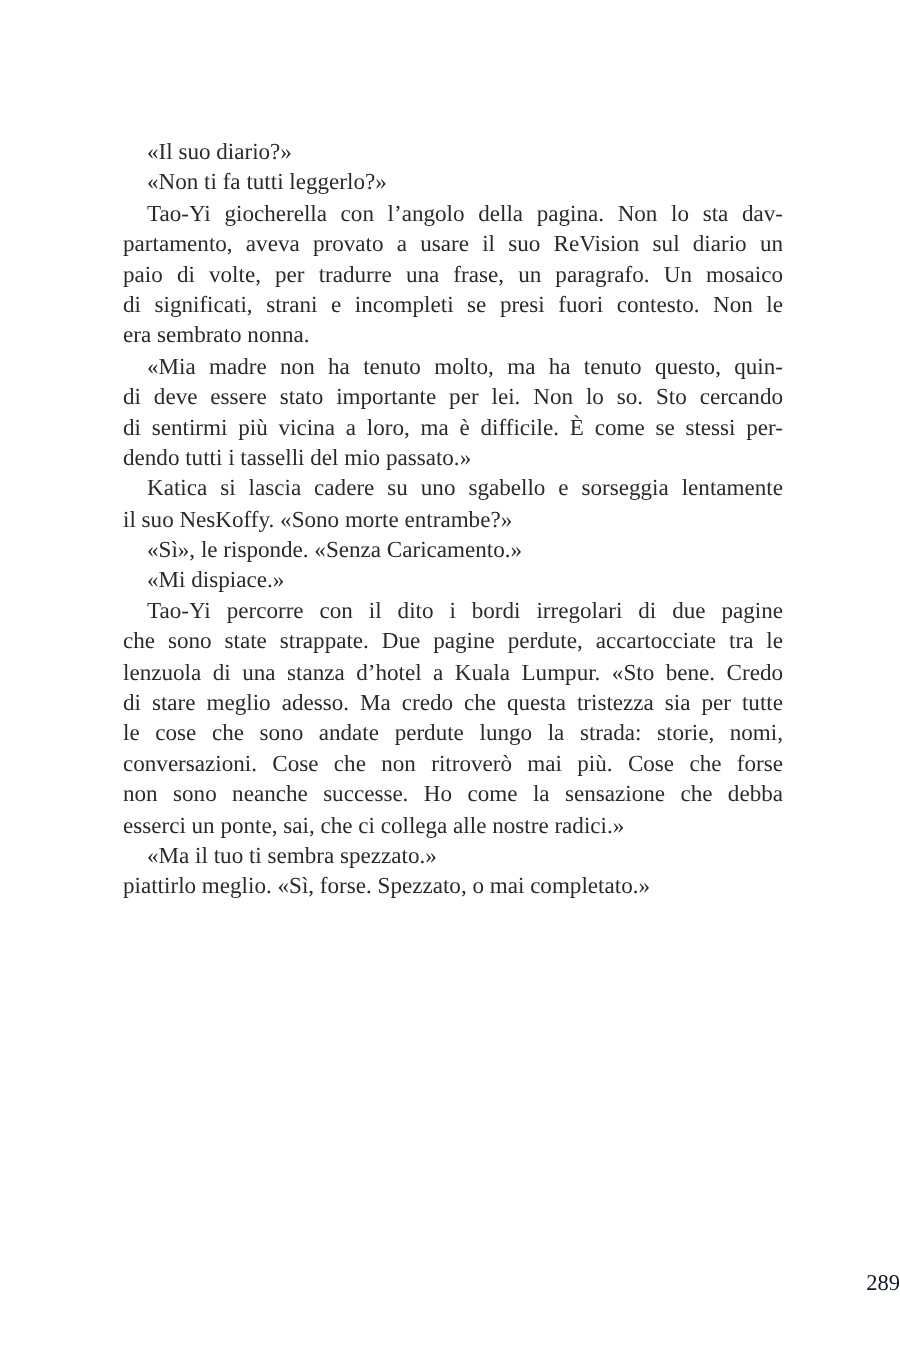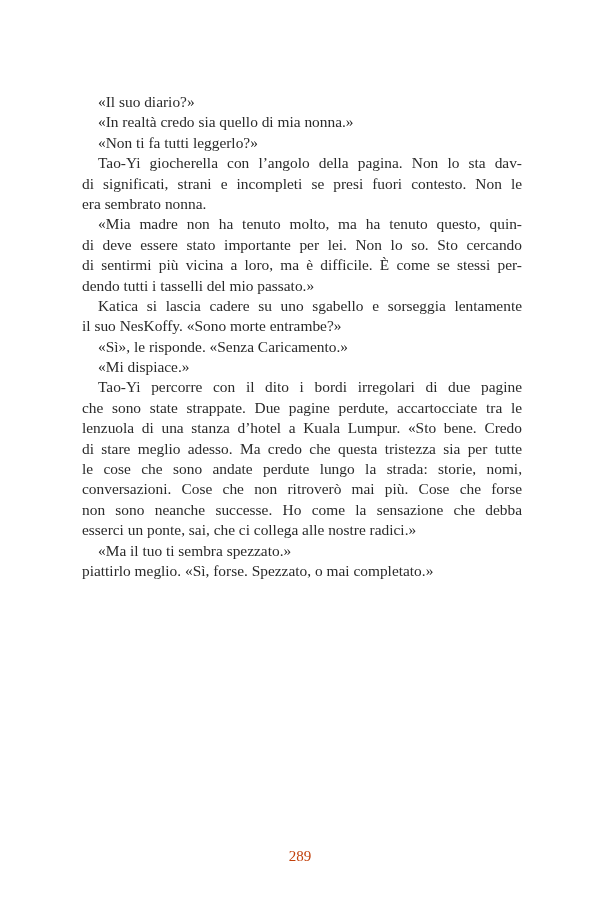--- a/index.html
+++ b/index.html
@@ -8,32 +8,33 @@
       font-family: "Liberation Serif", "DejaVu Serif", serif; color: #2a2a2a;
     }
     .text-block {
       position: absolute; left: 82px; top: 92px; width: 440px;
       font-size: 15.4px; line-height: 20.4px; font-family: Liberation Serif, serif;
     }
     .line { display: block; white-space: nowrap; text-align: justify; text-align-last: justify; height: 20.4px; }
     .line.last { text-align-last: left; }
     .line.indent { padding-left: 16px; }
     .page-number {
-      position: absolute; left: 0; right: 0; top: 848px; text-align: center;
-      font-size: 15px; color: #c2410c;
+      position: absolute; left: 0; right: 0; top: 848px; text-align: right;
+      font-size: 15px; color: #0f172a;
     }
   </style>
 </head>
 <body>
 
 <div class="text-block" id="text-block">
     <span class="line indent last">«Il suo diario?»</span>
-    <span class="line indent last">«In realtà credo sia quello di mia nonna.»</span>
     <span class="line indent last">«Non ti fa tutti leggerlo?»</span>
     <span class="line indent">Tao-Yi giocherella con l’angolo della pagina. Non lo sta dav-</span>
+    <span class="line">partamento, aveva provato a usare il suo ReVision sul diario un</span>
+    <span class="line">paio di volte, per tradurre una frase, un paragrafo. Un mosaico</span>
     <span class="line">di significati, strani e incompleti se presi fuori contesto. Non le</span>
     <span class="line last">era sembrato nonna.</span>
     <span class="line indent">«Mia madre non ha tenuto molto, ma ha tenuto questo, quin-</span>
     <span class="line">di deve essere stato importante per lei. Non lo so. Sto cercando</span>
     <span class="line">di sentirmi più vicina a loro, ma è difficile. È come se stessi per-</span>
     <span class="line last">dendo tutti i tasselli del mio passato.»</span>
     <span class="line indent">Katica si lascia cadere su uno sgabello e sorseggia lentamente</span>
     <span class="line last">il suo NesKoffy. «Sono morte entrambe?»</span>
     <span class="line indent last">«Sì», le risponde. «Senza Caricamento.»</span>
     <span class="line indent last">«Mi dispiace.»</span>

